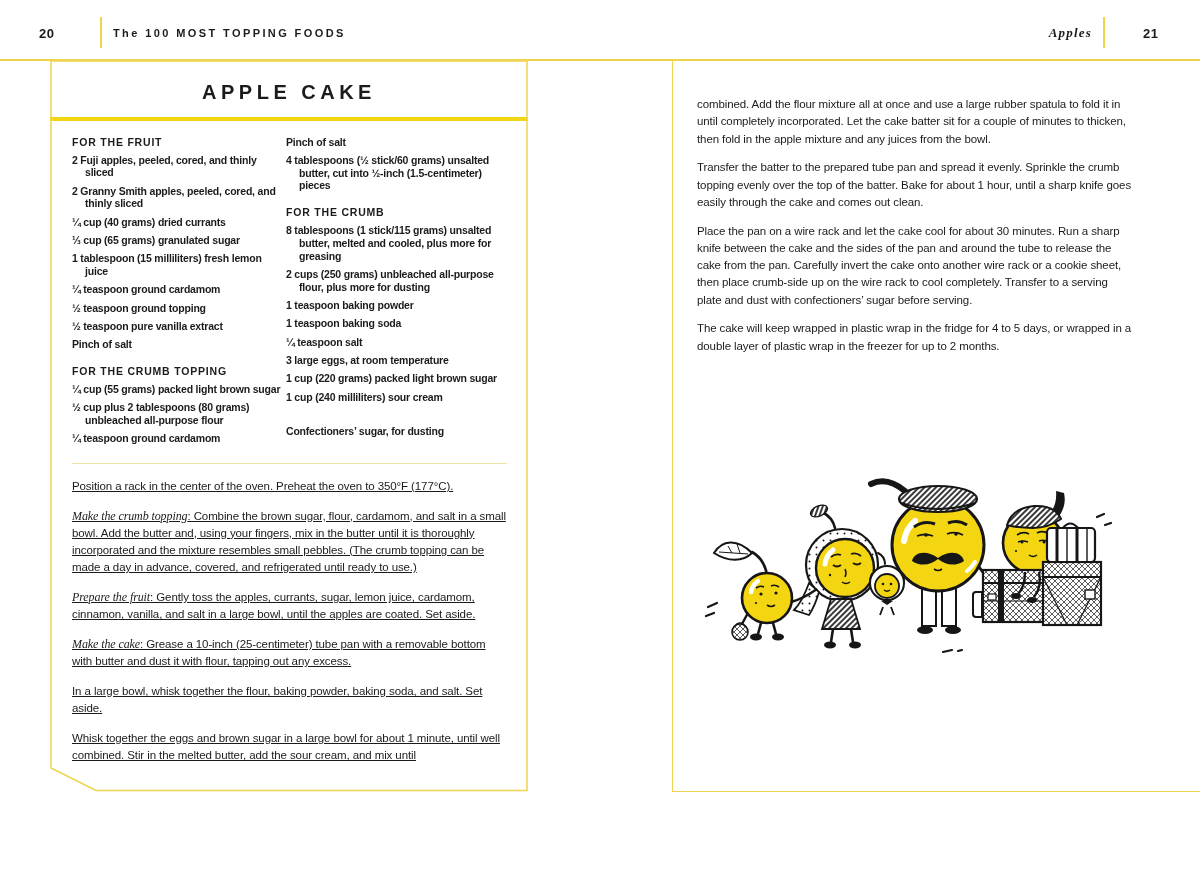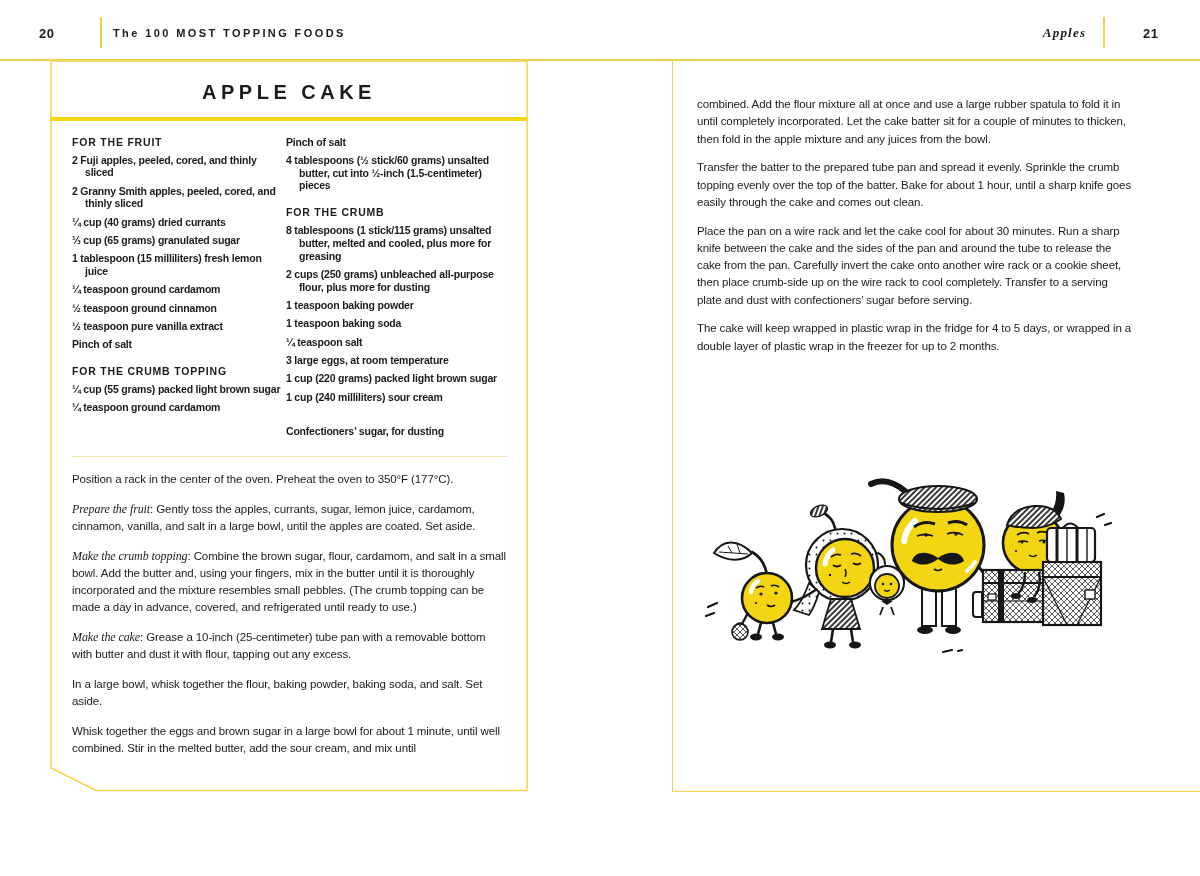--- a/index.html
+++ b/index.html
@@ -13,21 +13,21 @@
   .folio-left  { left:39px;  top:26px; }
   .folio-right { left:1143px; top:26px; }
   .head-rule { position:absolute; top:17px; width:1.5px; height:31px; background:#F0D44A; }
   .head-rule-left  { left:100px; }
   .head-rule-right { left:1103px; }
   .book-title {
     position:absolute; left:113px; top:27px;
     font-size:11px; font-weight:bold; letter-spacing:2.4px;
   }
   .chapter-title {
-    position:absolute; left:1037px; top:25px; width:55px; text-align:center;
+    position:absolute; left:1037px; top:25px; width:55px; text-align:right;
     font-family:"Liberation Serif", serif; font-style:italic; font-weight:bold;
     font-size:13px; letter-spacing:1.2px;
   }
   .spread-rule { position:absolute; left:0; top:59px; width:1200px; height:1.5px; background:#EFD34D; }
 
   
   .page-left  { position:absolute; left:50px;  top:60px; width:478px; height:652px; }
   .page-right { position:absolute; left:672px; top:60px; width:564px; height:732px;
                 border:1.5px solid #EFD34D; }
   .page-left-border { position:absolute; left:0; top:0; pointer-events:none; }
@@ -53,21 +53,21 @@
   }
   .ing-col .ing-group:first-child .ing-head { margin-top:0; }
   .ing-list { list-style:none; }
   .ing-list li {
     font-size:10.5px; font-weight:bold; line-height:1.22; letter-spacing:-.2px;
     padding-left:13px; text-indent:-13px; margin-bottom:5.5px;
   }
   .ing-gap { margin-top:22px !important; }
   .ing-divider { margin:12px 21px 0 22px; height:1px; background:#F0E3A6; }
 
-  .method { margin:13px 21px 0 22px; }
+  .method { margin:13px 21px 0 22px;text-decoration:underline; }
   .method p, .page-right-text p {
     font-size:11.5px; line-height:1.5; letter-spacing:-.1px; margin-bottom:11.5px;
   }
   .step-lead { font-family:"Liberation Serif", serif; font-style:italic; font-size:12px; }
 
   
   .page-right-text { position:absolute; left:24px; top:35px; width:438px; }
   .illustration { position:absolute; left:22px; top:400px; width:426px; height:206px; }
 </style>
 </head>
@@ -94,29 +94,30 @@
     <div class="ing-col">
       <div class="ing-group">
         <div class="ing-head">FOR THE FRUIT</div>
         <ul class="ing-list">
           <li>2 Fuji apples, peeled, cored, and thinly sliced</li>
           <li>2 Granny Smith apples, peeled, cored, and thinly sliced</li>
           <li>¼ cup (40 grams) dried currants</li>
           <li>⅓ cup (65 grams) granulated sugar</li>
           <li>1 tablespoon (15 milliliters) fresh lemon juice</li>
           <li>¼ teaspoon ground cardamom</li>
-          <li>½ teaspoon ground cinnamon</li>
+          <li>½ teaspoon ground topping</li>
           <li>½ teaspoon pure vanilla extract</li>
           <li>Pinch of salt</li>
         </ul>
       </div>
       <div class="ing-group">
         <div class="ing-head">FOR THE CRUMB TOPPING</div>
         <ul class="ing-list">
           <li>¼ cup (55 grams) packed light brown sugar</li>
+          <li>½ cup plus 2 tablespoons (80 grams) unbleached all-purpose flour</li>
           <li>¼ teaspoon ground cardamom</li>
         </ul>
       </div>
     </div>
 
     <div class="ing-col">
       <div class="ing-group">
         <ul class="ing-list">
           <li>Pinch of salt</li>
           <li>4 tablespoons (½ stick/60 grams) unsalted butter, cut into ½-inch (1.5-centimeter) pieces</li>
@@ -140,22 +141,22 @@
           <li class="ing-gap">Confectioners’ sugar, for dusting</li>
         </ul>
       </div>
     </div>
   </div>
 
   <div class="ing-divider"></div>
 
   <div class="method">
     <p><span class="step-lead"></span><span>Position a rack in the center of the oven. Preheat the oven to 350°F (177°C).</span></p>
+    <p><span class="step-lead">Make the crumb topping</span><span>: Combine the brown sugar, flour, cardamom, and salt in a small bowl. Add the butter and, using your fingers, mix in the butter until it is thoroughly incorporated and the mixture resembles small pebbles. (The crumb topping can be made a day in advance, covered, and refrigerated until ready to use.)</span></p>
     <p><span class="step-lead">Prepare the fruit</span><span>: Gently toss the apples, currants, sugar, lemon juice, cardamom, cinnamon, vanilla, and salt in a large bowl, until the apples are coated. Set aside.</span></p>
-    <p><span class="step-lead">Make the crumb topping</span><span>: Combine the brown sugar, flour, cardamom, and salt in a small bowl. Add the butter and, using your fingers, mix in the butter until it is thoroughly incorporated and the mixture resembles small pebbles. (The crumb topping can be made a day in advance, covered, and refrigerated until ready to use.)</span></p>
     <p><span class="step-lead">Make the cake</span><span>: Grease a 10-inch (25-centimeter) tube pan with a removable bottom with butter and dust it with flour, tapping out any excess.</span></p>
     <p><span class="step-lead"></span><span>In a large bowl, whisk together the flour, baking powder, baking soda, and salt. Set aside.</span></p>
     <p><span class="step-lead"></span><span>Whisk together the eggs and brown sugar in a large bowl for about 1 minute, until well combined. Stir in the melted butter, add the sour cream, and mix until</span></p>
   </div>
 </div>
 
 <div class="page-right">
   <div class="page-right-text">
     <p>combined. Add the flour mixture all at once and use a large rubber spatula to fold it in until completely incorporated. Let the cake batter sit for a couple of minutes to thicken, then fold in the apple mixture and any juices from the bowl.</p>
     <p>Transfer the batter to the prepared tube pan and spread it evenly. Sprinkle the crumb topping evenly over the top of the batter. Bake for about 1 hour, until a sharp knife goes easily through the cake and comes out clean.</p>

